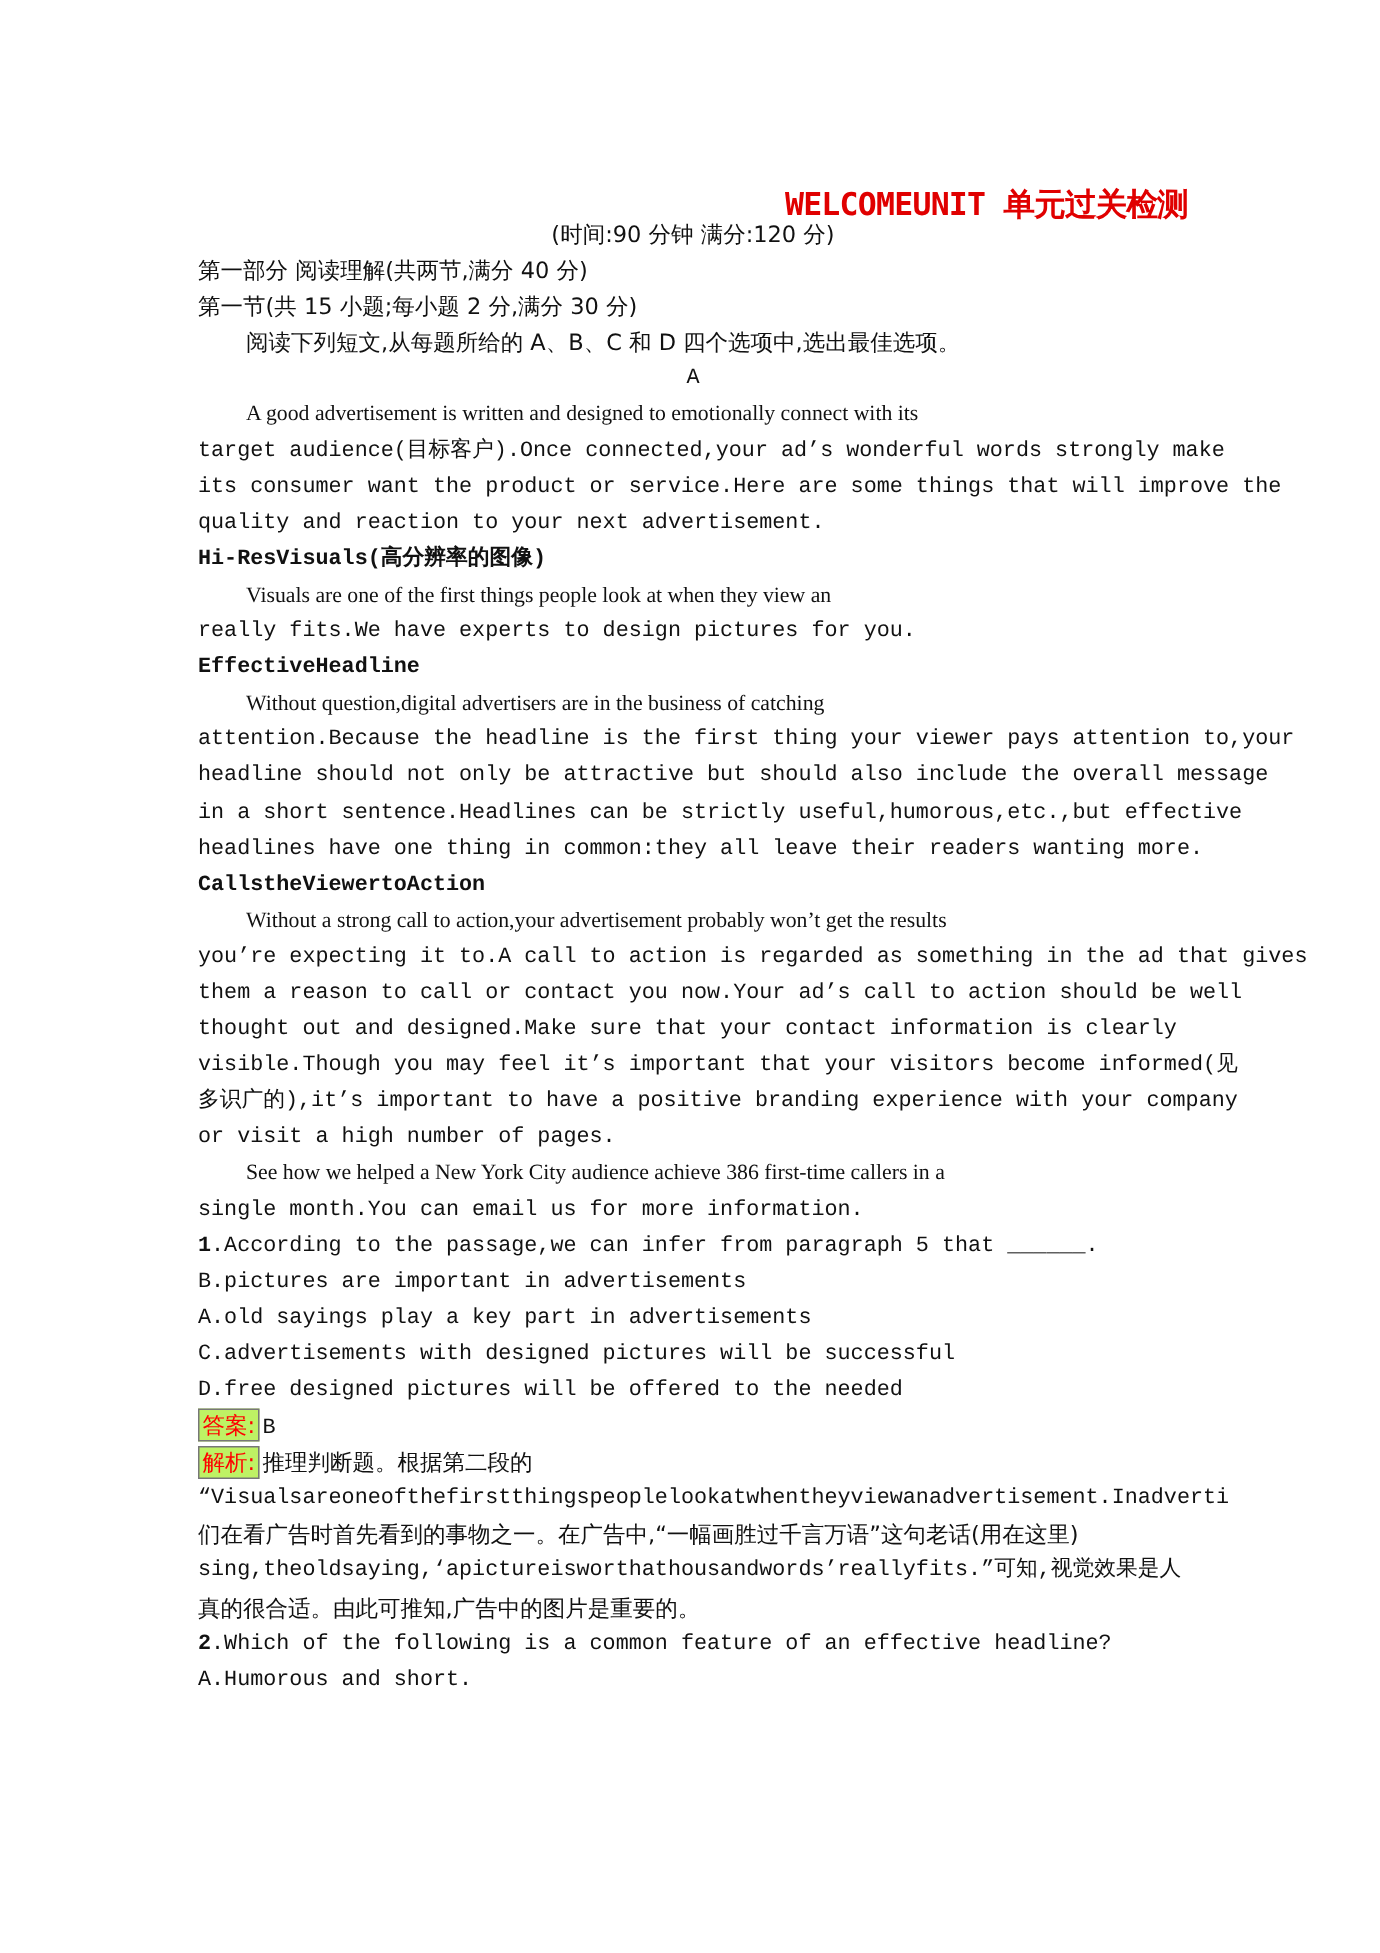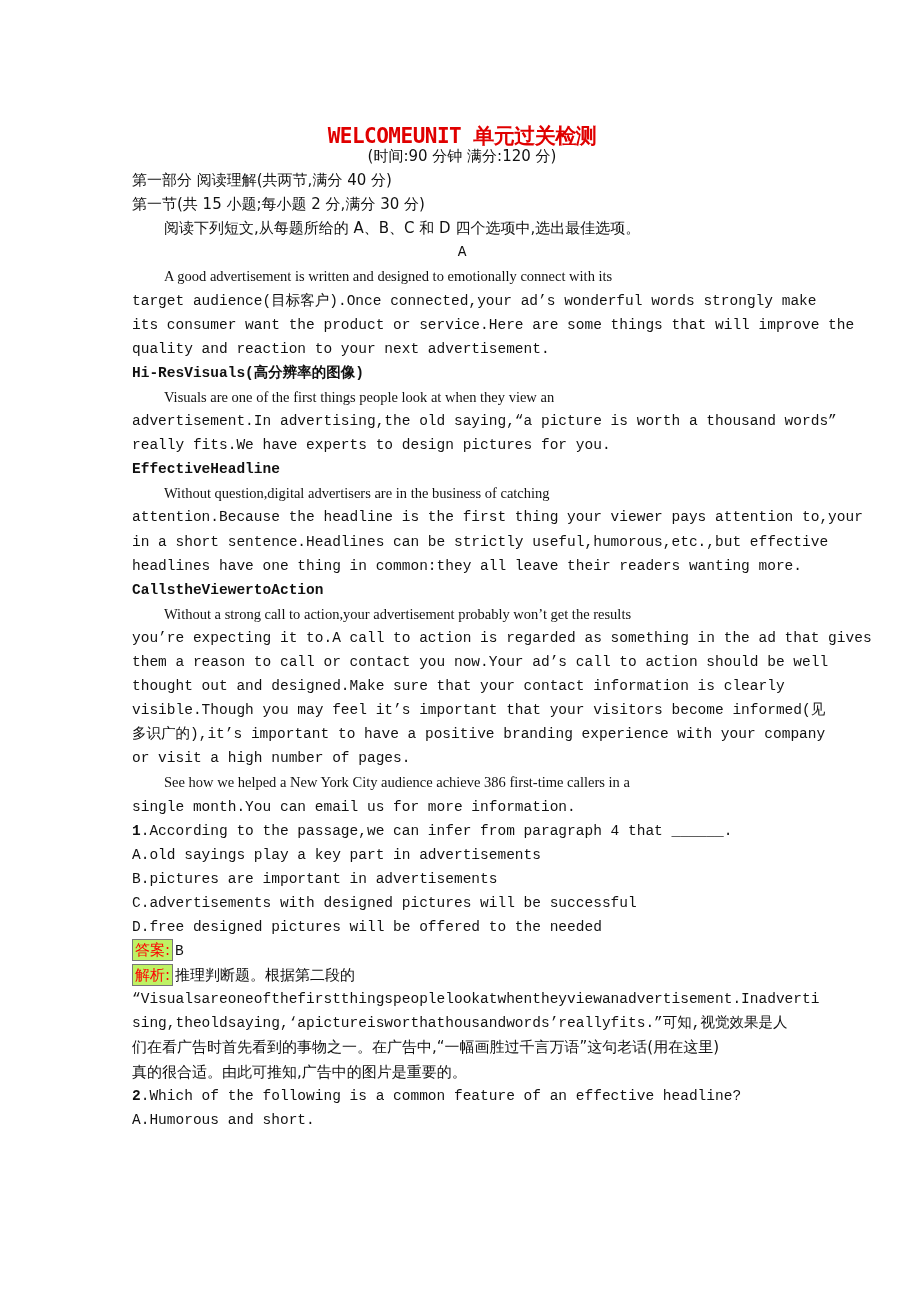--- a/index.html
+++ b/index.html
@@ -1,19 +1,19 @@
 <!DOCTYPE html>
 <html><head>
 <meta charset="utf-8">
 <style>
   html, body { margin: 0; padding: 0; background: #ffffff; }
   body { width: 920px; height: 1302px; position: relative; overflow: hidden;
          font-family: "DejaVu Serif", "Liberation Serif", serif; color: #111; }
   .page { position: absolute; left: 132px; top: 0; width: 660px; }
-  .title { position: absolute; top: 122px; left: 0; width: 660px; text-align: center;
+  .title { position: absolute; top: 122px; left: 0; width: 660px; text-align: right;
            color: #e00000; font-size: 21px; font-weight: bold;
            font-family: "DejaVu Sans Mono", "Liberation Mono", monospace; letter-spacing: -0.5px; }
   .body { position: absolute; top: 144px; left: 0; width: 660px; font-size: 15px; line-height: 24.1px; }
   .line { white-space: nowrap; height: 24.1px; }
   .mono { font-family: "Liberation Mono", "DejaVu Sans Mono", monospace; font-size: 14.5px; }
   .center { text-align: center; }
   .indent { padding-left: 32px; font-family: Liberation Serif, serif; }
   .subhead { font-weight: bold; font-family: "Liberation Mono", "DejaVu Sans Mono", monospace; font-size: 14.5px; }
   .tag { display: inline-block; border: 1px solid #777; background: #bef264; color: #ff0000;
          padding: 0 2px; line-height: 20px; height: 20px; margin-right: 2px; font-size: 15px; }
@@ -35,28 +35,28 @@
     <div>
       <div class="line mono indent">A good advertisement is written and designed to emotionally connect with its</div>
       <div class="line mono">target audience(目标客户).Once connected,your ad’s wonderful words strongly make</div>
       <div class="line mono">its consumer want the product or service.Here are some things that will improve the</div>
       <div class="line mono">quality and reaction to your next advertisement.</div>
     </div>
 
     <div>
       <div class="line subhead">Hi-ResVisuals(高分辨率的图像)</div>
       <div class="line mono indent">Visuals are one of the first things people look at when they view an</div>
-      <div class="line mono">advertisement.In advertising,the old saying,“a picture is worth a thousand words”</div>
       <div class="line mono">really fits.We have experts to design pictures for you.</div>
     </div>
 
     <div>
       <div class="line subhead">EffectiveHeadline</div>
       <div class="line mono indent">Without question,digital advertisers are in the business of catching</div>
       <div class="line mono">attention.Because the headline is the first thing your viewer pays attention to,your</div>
+      <div class="line mono">headline should not only be attractive but should also include the overall message</div>
       <div class="line mono">in a short sentence.Headlines can be strictly useful,humorous,etc.,but effective</div>
       <div class="line mono">headlines have one thing in common:they all leave their readers wanting more.</div>
     </div>
 
     <div>
       <div class="line subhead">CallstheViewertoAction</div>
       <div class="line mono indent">Without a strong call to action,your advertisement probably won’t get the results</div>
       <div class="line mono">you’re expecting it to.A call to action is regarded as something in the ad that gives</div>
       <div class="line mono">them a reason to call or contact you now.Your ad’s call to action should be well</div>
       <div class="line mono">thought out and designed.Make sure that your contact information is clearly</div>
@@ -64,30 +64,30 @@
       <div class="line mono">多识广的),it’s important to have a positive branding experience with your company</div>
       <div class="line mono">or visit a high number of pages.</div>
     </div>
 
     <div>
       <div class="line mono indent">See how we helped a New York City audience achieve 386 first-time callers in a</div>
       <div class="line mono">single month.You can email us for more information.</div>
     </div>
 
     <div>
-      <div class="line mono"><b>1</b><span>.According to the passage,we can infer from paragraph 4 that ______.</span></div>
+      <div class="line mono"><b>1</b><span>.According to the passage,we can infer from paragraph 5 that ______.</span></div>
+      <div class="line mono">B.pictures are important in advertisements</div>
       <div class="line mono">A.old sayings play a key part in advertisements</div>
-      <div class="line mono">B.pictures are important in advertisements</div>
       <div class="line mono">C.advertisements with designed pictures will be successful</div>
       <div class="line mono">D.free designed pictures will be offered to the needed</div>
       <div class="line mono"><span class="tag cjk">答案:</span><span>B</span></div>
       <div class="line cjk"><span class="tag cjk">解析:</span><span>推理判断题。根据第二段的</span></div>
       <div class="line mono">“Visualsareoneofthefirstthingspeoplelookatwhentheyviewanadvertisement.Inadverti</div>
+      <div class="line cjk">们在看广告时首先看到的事物之一。在广告中,“一幅画胜过千言万语”这句老话(用在这里)</div>
       <div class="line mono">sing,theoldsaying,‘apictureisworthathousandwords’reallyfits.”可知,视觉效果是人</div>
-      <div class="line cjk">们在看广告时首先看到的事物之一。在广告中,“一幅画胜过千言万语”这句老话(用在这里)</div>
       <div class="line cjk">真的很合适。由此可推知,广告中的图片是重要的。</div>
     </div>
 
     <div>
       <div class="line mono"><b>2</b><span>.Which of the following is a common feature of an effective headline?</span></div>
       <div class="line mono">A.Humorous and short.</div>
     </div>
   </div>
 </div>
 

